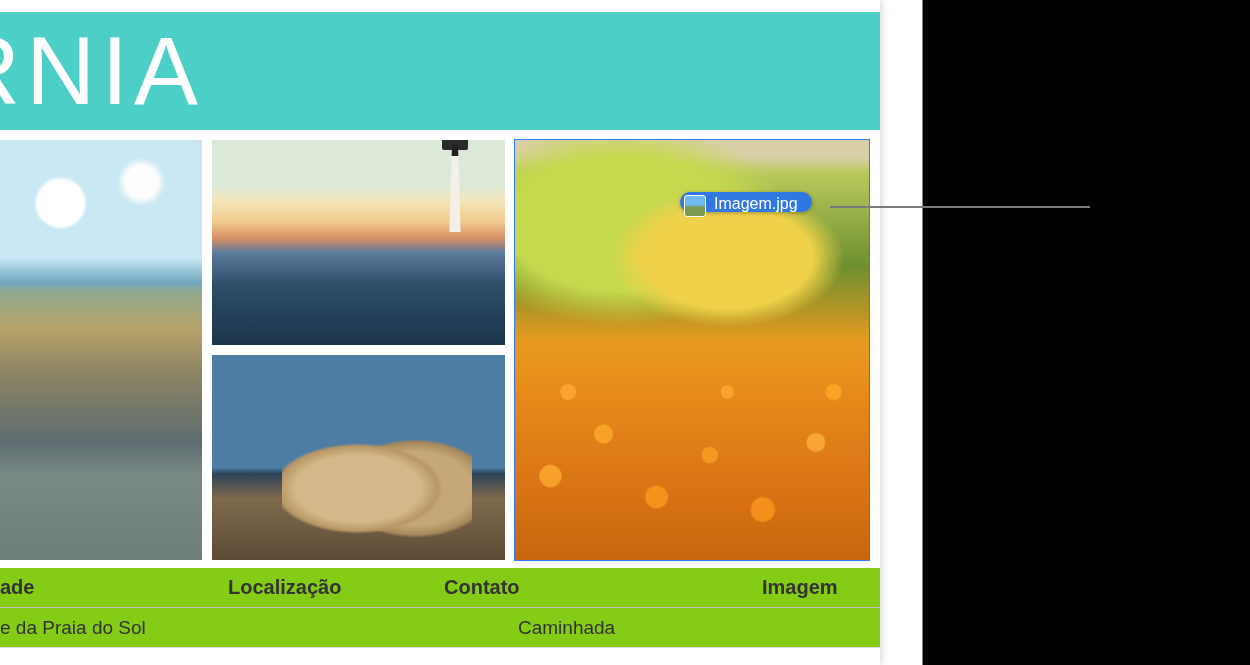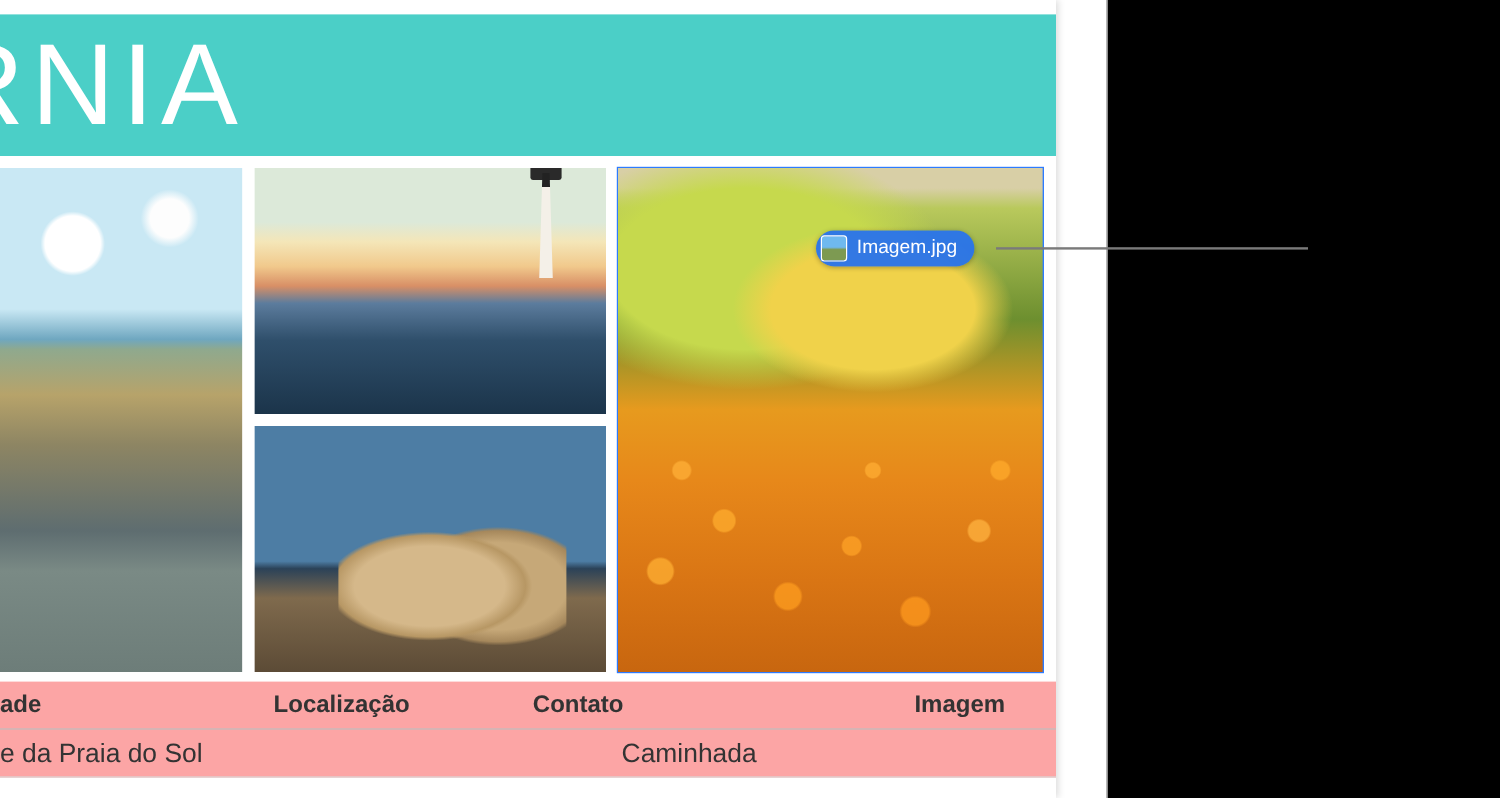--- a/index.html
+++ b/index.html
@@ -64,54 +64,54 @@
     left: 515px; top: 0;
     width: 354px; height: 420px;
     overflow: hidden;
     outline: 3px solid #2d7bff;
     outline-offset: -2px;
   }
   .table-area {
     position: absolute;
     left: 0; top: 568px;
     width: 880px;
-    background: #fca5a5;
+    background: #84cc16;
   }
   .thead-row, .tbody-row {
     display: flex;
     width: 100%;
     align-items: center;
     padding-left: 0;
   }
   .thead-row {
     height: 40px;
     border-bottom: 1px solid #bfbfbf;
     font-weight: 600;
     font-size: 20px;
     color: #333;
   }
   .tbody-row {
     height: 40px;
-    font-size: 22px;
+    font-size: 19px;
     color: #333;
     border-bottom: 1px solid #d9d9d9;
   }
   .c1 { width: 200px; padding-left: 0; white-space: nowrap; overflow: hidden; }
   .c2 { width: 216px; margin-left: 28px; }
   .c3 { width: 318px; }
   .c4 { flex: 1; }
   
   .drag-chip {
     position: absolute;
     left: 680px; top: 192px;
-    height: 30px;
+    height: 20px;
     background: rgba(40,115,235,0.95);
     color: #fff;
     font-size: 16px;
-    display: flex; align-items: center;
+    display: flex; align-items: flex-start;
     gap: 8px;
     padding: 3px 14px 3px 4px;
     border-radius: 15px;
     box-shadow: 0 1px 4px rgba(0,0,0,.3);
   }
   .drag-chip .thumb {
     width: 22px; height: 22px;
     border-radius: 3px;
     background: linear-gradient(180deg,#6fb9ef 45%, #7d9a52 55%);
     border: 1px solid #fff;

